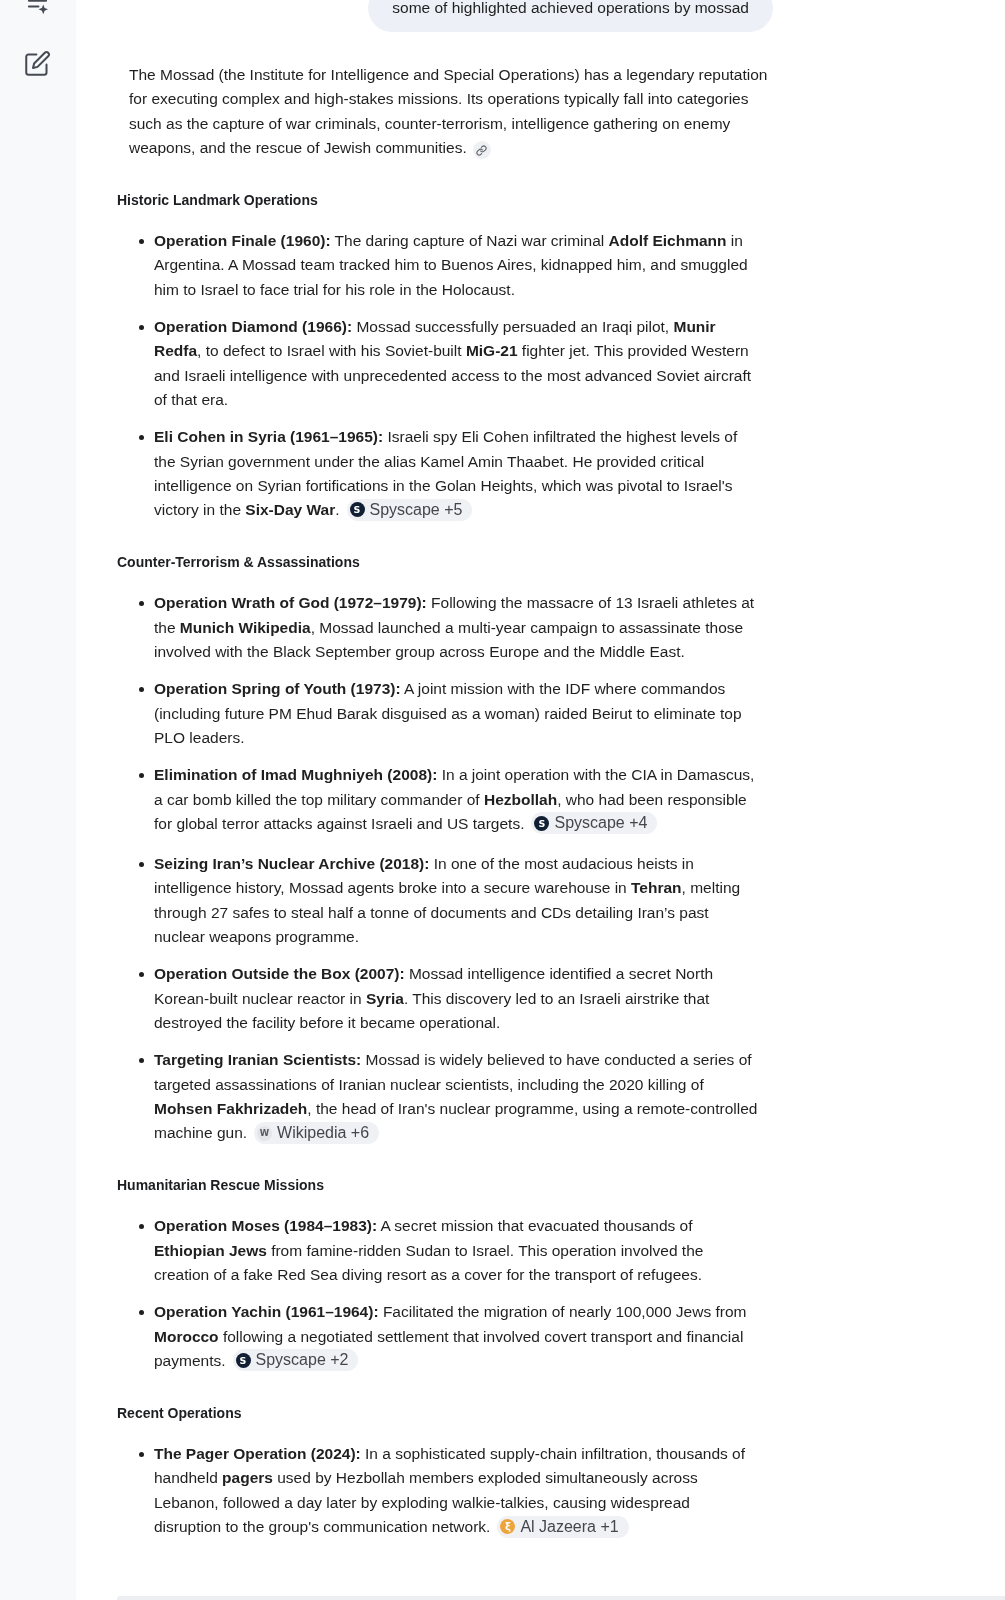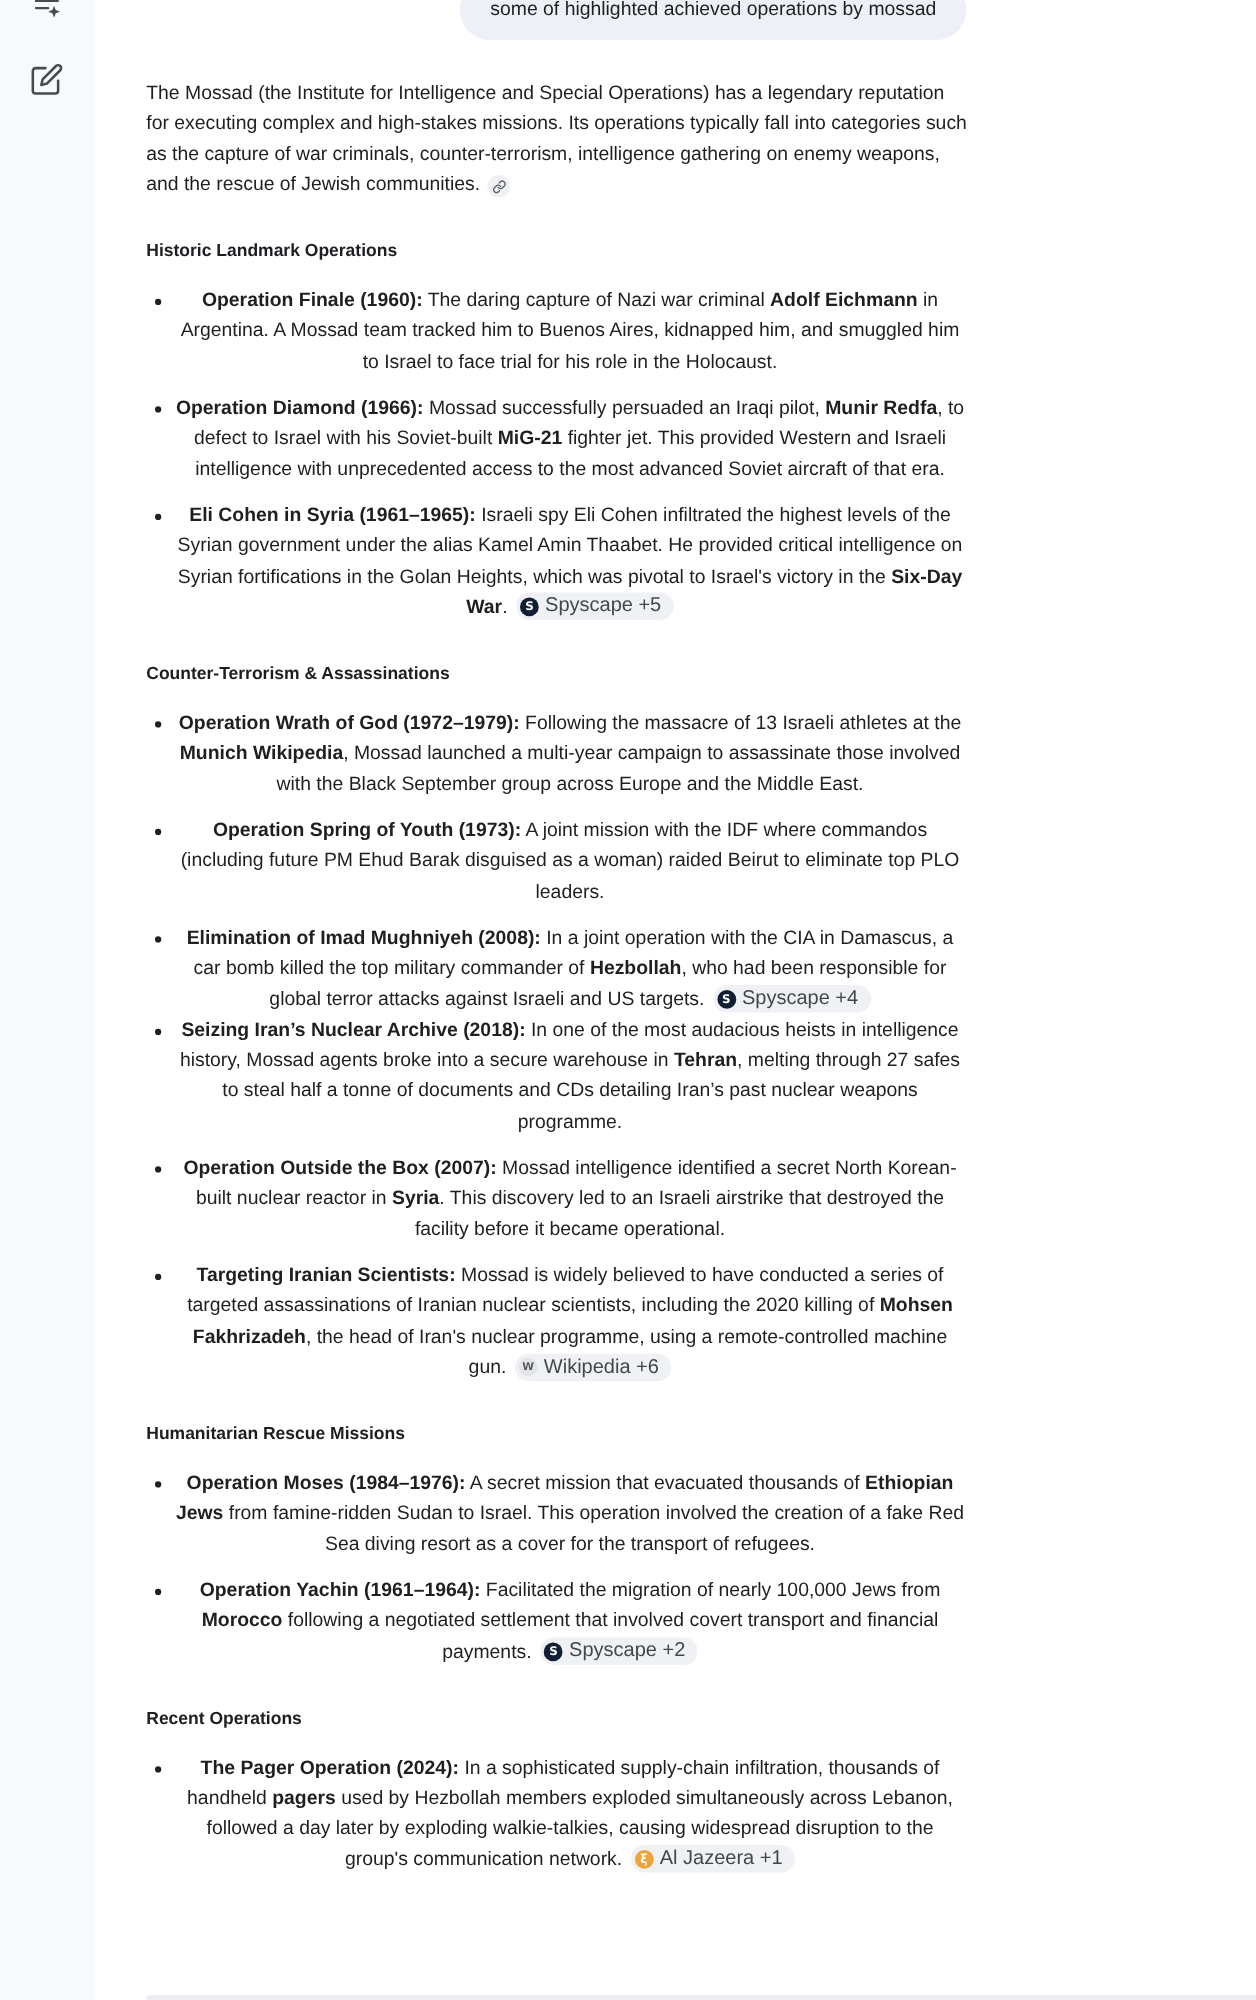--- a/index.html
+++ b/index.html
@@ -22,27 +22,27 @@
   .user-bubble{
     position:absolute;top:-16px;right:232px;z-index:1;
     background:#edf0f6;border-radius:24px;
     padding:12px 24px;font-size:15.5px;line-height:24px;color:#1f1f1f;
     white-space:nowrap;
   }
   .content{
     position:absolute;left:117px;top:0;width:657px;z-index:1;
   }
   .intro{
-    margin:63px 0 0 0;font-size:15.5px;line-height:24.3px;
+    margin:63px 0 0 12px;font-size:15.5px;line-height:24.3px;
   }
   h2{
     font-size:14px;line-height:23px;font-weight:700;color:#1c1e21;
     margin:29px 0 17px 0;
   }
-  ul{list-style:none;margin:1px;padding:0;font-size:15.5px;line-height:24.3px;text-align:center;}
+  ul{list-style:none;margin:16px;padding:0;font-size:15.5px;line-height:24.3px;}
   li{position:relative;padding-left:21px;}
   li + li{margin-top:13px;}
   li::before{
     content:"";position:absolute;left:6px;top:10px;width:5px;height:5px;
     border-radius:50%;background:#1f1f1f;
   }
   b{font-weight:700;}
   .source-badge{
     display:inline-flex;align-items:center;gap:5px;
     background:#f0f1f4;border-radius:11px;
@@ -117,21 +117,21 @@
       <ul>
         <li><b>Seizing Iran’s Nuclear Archive (2018):</b><span> In one of the most audacious heists in intelligence history, Mossad agents broke into a secure warehouse in </span><b>Tehran</b><span>, melting through 27 safes to steal half a tonne of documents and CDs detailing Iran’s past nuclear weapons programme.</span></li>
         <li><b>Operation Outside the Box (2007):</b><span> Mossad intelligence identified a secret North Korean-built nuclear reactor in </span><b>Syria</b><span>. This discovery led to an Israeli airstrike that destroyed the facility before it became operational.</span></li>
         <li><b>Targeting Iranian Scientists:</b><span> Mossad is widely believed to have conducted a series of targeted assassinations of Iranian nuclear scientists, including the 2020 killing of </span><b>Mohsen Fakhrizadeh</b><span>, the head of Iran's nuclear programme, using a remote-controlled machine gun.</span><span class="source-badge">
             <span class="badge-icon" style="background: rgb(227, 229, 233); color: rgb(87, 91, 96); font-size: 8.5px;">W</span>
             <span class="badge-label">Wikipedia +6</span>
           </span></li>
       </ul>
       <h2>Humanitarian Rescue Missions</h2>
       <ul>
-        <li><b>Operation Moses (1984–1976):</b><span> A secret mission that evacuated thousands of </span><b>Ethiopian Jews</b><span> from famine-ridden Sudan to Israel. This operation involved the creation of a fake Red Sea diving resort as a cover for the transport of refugees.</span></li>
+        <li><b>Operation Moses (1984–1983):</b><span> A secret mission that evacuated thousands of </span><b>Ethiopian Jews</b><span> from famine-ridden Sudan to Israel. This operation involved the creation of a fake Red Sea diving resort as a cover for the transport of refugees.</span></li>
         <li><b>Operation Yachin (1961–1964):</b><span> Facilitated the migration of nearly 100,000 Jews from </span><b>Morocco</b><span> following a negotiated settlement that involved covert transport and financial payments.</span><span class="source-badge">
             <span class="badge-icon" style="background: rgb(16, 31, 51); color: rgb(255, 255, 255); font-size: 9.5px;">S</span>
             <span class="badge-label">Spyscape +2</span>
           </span></li>
       </ul>
       <h2>Recent Operations</h2>
       <ul>
         <li><b>The Pager Operation (2024):</b><span> In a sophisticated supply-chain infiltration, thousands of handheld </span><b>pagers</b><span> used by Hezbollah members exploded simultaneously across Lebanon, followed a day later by exploding walkie-talkies, causing widespread disruption to the group's communication network.</span><span class="source-badge">
             <span class="badge-icon" style="background: rgb(237, 164, 59); color: rgb(255, 255, 255); font-size: 10px;">ξ</span>
             <span class="badge-label">Al Jazeera +1</span>

